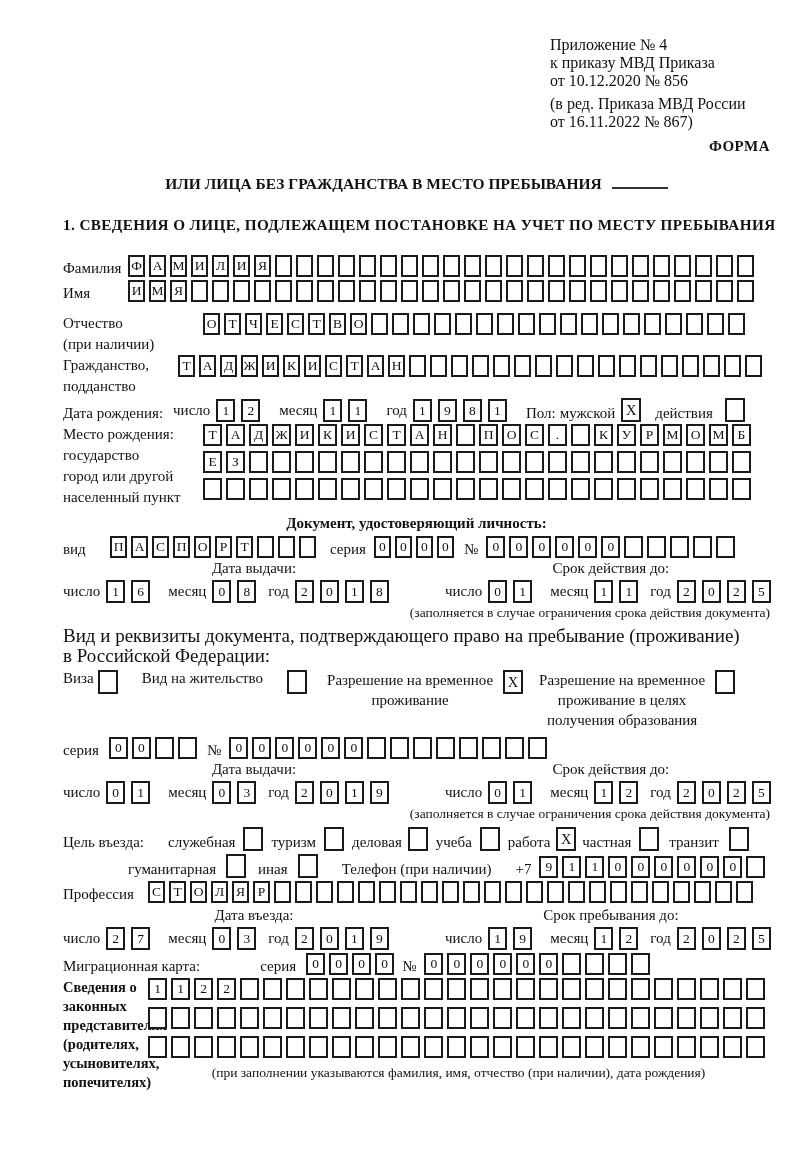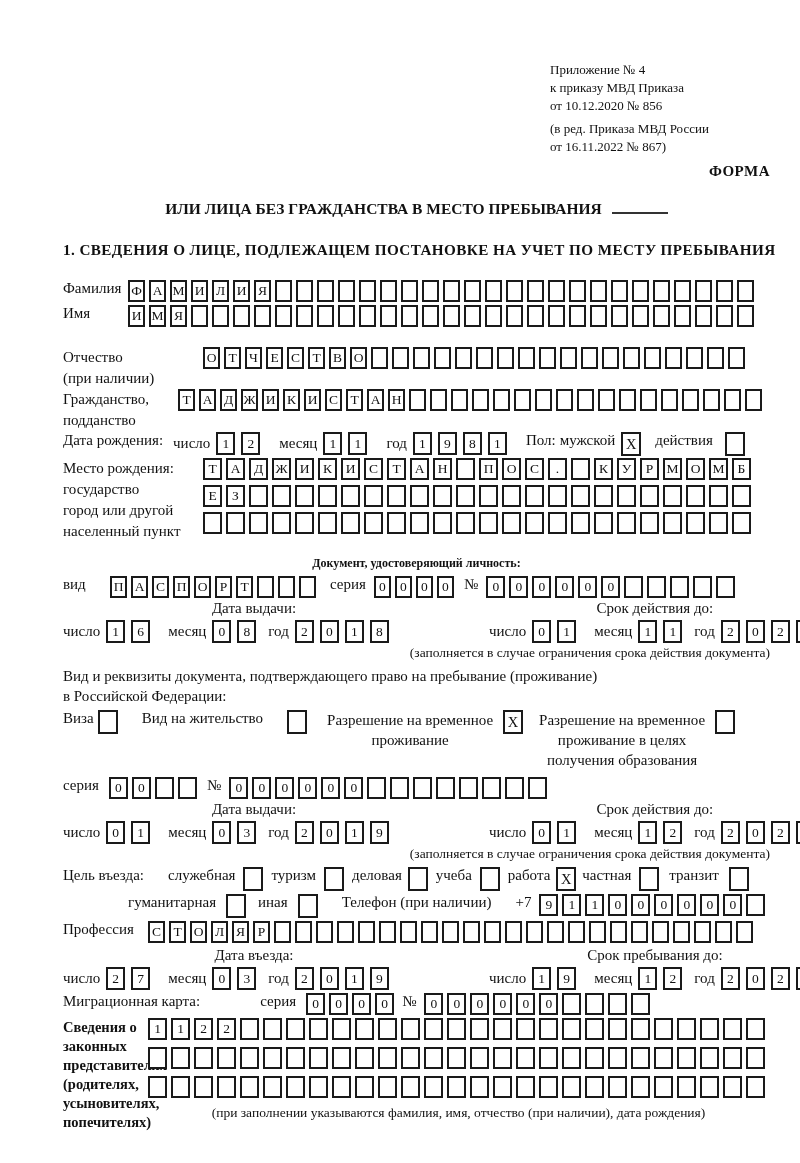--- a/index.html
+++ b/index.html
@@ -4,31 +4,31 @@
 <style>
   * { box-sizing: border-box; margin: 0; padding: 0; }
   html,body { background: #e8e8e8; }
   body { font-family: "Liberation Serif", "DejaVu Serif", serif; color: #111; }
   .page {
     position: relative; width: 800px; height: 1163px; margin: 0 auto;
     background: #ffffff; padding: 36px 30px 0 63px; overflow: hidden;
     font-size: 15px;
   }
   
-  .refblk { margin-left: 487px; font-size: 13px; margin-top: 25px; }
+  .refblk { margin-left: 487px; font-size: 16px; }
   .reflines div { line-height: 18px; white-space: nowrap; }
   .amend { margin-top: 5px; }
   .forma { text-align: right; font-weight: bold; font-size: 15px; margin-top: 7px; letter-spacing: .5px; }
   
   .title { text-align: center; font-weight: bold; font-size: 15.5px; margin-top: 18px; line-height: 22px; }
   .uline { display: inline-block; width: 56px; border-bottom: 2px solid #333; margin-left: 10px; }
   .sec { font-weight: bold; font-size: 15.2px; margin-top: 21px; letter-spacing: .4px; white-space: nowrap; }
   
   .row { display: flex; align-items: flex-start; }
-  .ai-center { align-items: flex-start; }
+  .ai-center { align-items: flex-end; }
   .lbl { font-size: 15px; white-space: nowrap; }
   .lblcol { font-size: 15px; line-height: 21px; }
   .lblcol div { white-space: nowrap; }
   .ctr { text-align: center; }
   .w65 { width: 65px; flex: 0 0 65px; }
   .w85 { width: 85px; flex: 0 0 85px; }
   .w115 { width: 115px; flex: 0 0 115px; }
   .w140 { width: 140px; flex: 0 0 140px; }
   
   .boxes { display: inline-flex; flex-wrap: nowrap; }
@@ -42,35 +42,35 @@
   .stack .boxes { display: flex; margin-bottom: 5px; }
   .gstack .boxes { margin-bottom: 7px; }
   
   .chk {
     flex: 0 0 auto; width: 20px; height: 24px; border: 2px solid #1a1a1a;
     display: inline-flex; align-items: center; justify-content: center; font-size: 14.5px; background:#fff;
   }
   
   .dg { display: inline-flex; align-items: center; margin-right: 13px; }
   .t { font-size: 15px; margin-right: 6px; white-space: nowrap; }
-  .d2 { display: flex; margin-top: 2px; gap: 44px; }
+  .d2 { display: flex; margin-top: 2px; }
   .d2 .c1 { width: 382px; flex: 0 0 382px; }
   .d2 .c2 { flex: 1; }
   .dhead { text-align: center; font-size: 15px; line-height: 17px; white-space: nowrap; }
   .drow { display: flex; align-items: center; margin-top: 3px; }
   .noteR { text-align: right; font-size: 13.5px; line-height: 15px; margin-top: 2px; }
-  .intro { margin-top: 6px; line-height: 20px; font-size: 15px; }
-  .ch { text-align: center; font-weight: bold; font-size: 12px; margin-top: 12px; line-height: 19px; }
+  .intro { margin-top: 6px; line-height: 20px; font-size: 19px; }
+  .ch { text-align: center; font-weight: bold; font-size: 15px; margin-top: 6px; line-height: 19px; }
   .gnote { font-size: 13.5px; margin-top: 6px; text-align: center; white-space: nowrap; }
   
   .ml4{margin-left:4px}.ml6{margin-left:6px}.ml8{margin-left:8px}.ml10{margin-left:10px}
   .ml12{margin-left:12px}.ml14{margin-left:14px}.ml16{margin-left:16px}.ml20{margin-left:20px}
   .ml24{margin-left:24px}.ml60{margin-left:60px}
   .mr6{margin-right:24px}.mr8{margin-right:8px}.mr10{margin-right:10px}
-  .r-surname{margin-top:21px}.r-name{margin-top:3px}.r-patr{margin-top:20px}
+  .r-surname{margin-top:21px}.r-name{margin-top:3px}.r-patr{margin-top:11px}
   .r-bd{margin-top:1px}.r-bp{margin-top:2px}.r-vid{margin-top:3px}
   .permits{margin-top:4px}.r-ser2{margin-top:7px}.r-goal{margin-top:6px; flex-wrap:nowrap}
   .r-goal2{margin-top:3px}.r-prof{margin-top:3px}.r-mig{margin-top:3px}.r-guard{margin-top:3px}
   .bp-lbl { line-height: 21px; }
   .guard-lbl { line-height: 19px; font-size: 14.5px; font-weight: bold; }
 </style>
 </head>
 <body>
 
 <div class="page">

